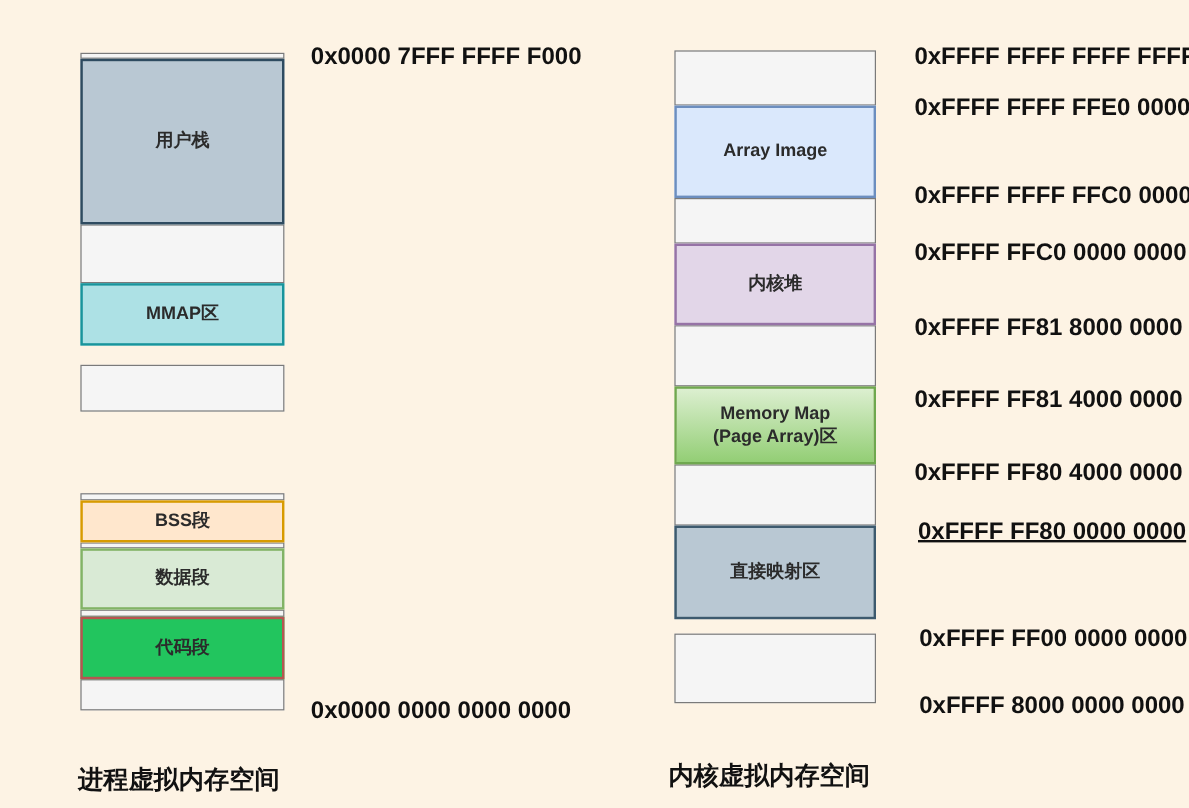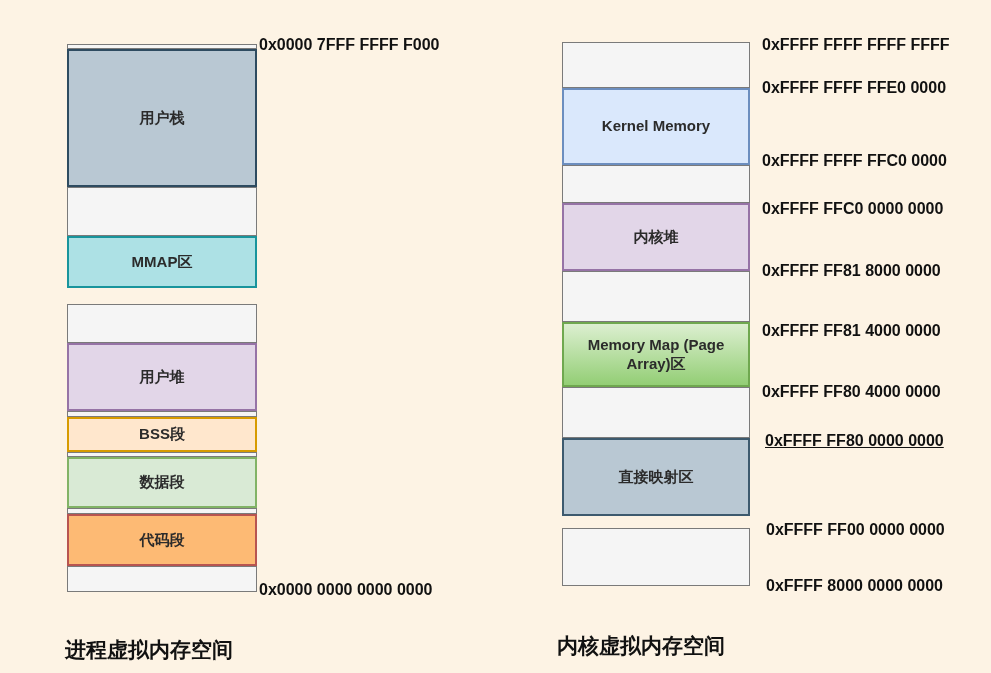--- a/index.html
+++ b/index.html
@@ -1,68 +1,67 @@
 <!DOCTYPE html>
 <html><head>
 <meta charset="utf-8">
 <style>
   html,body{margin:0;padding:0;}
   body{
     width:991px;height:673px;position:relative;overflow:hidden;
     background:#fdf3e4;
     font-family:"Liberation Sans","DejaVu Sans",sans-serif;
   }
-  .column{position:absolute;padding-left:20px;}
+  .column{position:absolute;}
   .seg{
     position:absolute;left:0;right:0;box-sizing:border-box;
     display:flex;align-items:center;justify-content:center;
     text-align:center;
     font-weight:bold;font-size:15px;color:#2b2b2b;
     border:2px solid transparent;z-index:1;line-height:1.25;
     padding:0 14px;
   }
   .gap{
     position:absolute;left:0;right:0;box-sizing:border-box;
     background:#f5f5f5;border:1px solid #7a7a7a;z-index:0;
   }
   .addr{
     position:absolute;white-space:nowrap;
-    font-weight:bold;font-size:16px;color:#111;
+    font-weight:bold;font-size:20px;color:#111;
   }
   .title{
     position:absolute;white-space:nowrap;
     font-weight:bold;font-size:21px;color:#111;
   }
 </style>
 </head>
 <body>
 
 <div class="column" style="left:67px;top:44px;width:170px;height:548px;">
   <div class="gap" style="top:0;height:5px;"></div>
   <div class="seg" style="top: 5px; height: 138px; background-color: rgb(185, 200, 211); border-color: rgb(46, 75, 96);">用户栈</div>
   <div class="gap" style="top:143px;height:49px;"></div>
   <div class="seg" style="top: 192px; height: 52px; background-color: rgb(173, 225, 229); border-color: rgb(24, 148, 156);">MMAP区</div>
   <div class="gap" style="top:260px;height:39px;"></div>
-  <div class="seg" style="top: 299px; height: 68px; background-color: rgb(226, 214, 232); border-color: rgb(150, 115, 166);">用户堆</div>
   <div class="gap" style="top:367px;height:6px;"></div>
   <div class="seg" style="top: 373px; height: 35px; background-color: rgb(255, 231, 205); border-color: rgb(215, 155, 0);">BSS段</div>
   <div class="gap" style="top:408px;height:5px;"></div>
   <div class="seg" style="top: 413px; height: 51px; background-color: rgb(217, 234, 213); border-color: rgb(130, 179, 102);">数据段</div>
   <div class="gap" style="top:464px;height:6px;"></div>
-  <div class="seg" style="top: 470px; height: 52px; background-color: #fdba74; border-color: rgb(184, 84, 80);">代码段</div>
+  <div class="seg" style="top: 470px; height: 52px; background-color: #22c55e; border-color: rgb(184, 84, 80);">代码段</div>
   <div class="gap" style="top:522px;height:26px;"></div>
 </div>
 
 <div class="addr" style="left:259px;top:36px;">0x0000 7FFF FFFF F000</div>
 <div class="addr" style="left:259px;top:581px;">0x0000 0000 0000 0000</div>
 <div class="title" style="left:65px;top:636px;">进程虚拟内存空间</div>
 
 <div class="column" style="left:562px;top:42px;width:168px;height:544px;">
   <div class="gap" style="top:0;height:46px;"></div>
-  <div class="seg" style="top: 46px; height: 77px; background-color: rgb(218, 232, 252); border-color: rgb(108, 142, 191);">Kernel Memory</div>
+  <div class="seg" style="top: 46px; height: 77px; background-color: rgb(218, 232, 252); border-color: rgb(108, 142, 191);">Array Image</div>
   <div class="gap" style="top:123px;height:38px;"></div>
   <div class="seg" style="top: 161px; height: 68px; background-color: rgb(226, 214, 232); border-color: rgb(150, 115, 166);">内核堆</div>
   <div class="gap" style="top:229px;height:51px;"></div>
   <div class="seg" style="top: 280px; height: 65px; border-color: rgb(111, 168, 79); background: linear-gradient(rgb(220, 239, 208), rgb(147, 206, 117));">Memory Map (Page Array)区</div>
   <div class="gap" style="top:345px;height:51px;"></div>
   <div class="seg" style="top: 396px; height: 78px; background-color: rgb(185, 200, 211); border-color: rgb(61, 90, 110);">直接映射区</div>
   <div class="gap" style="top:486px;height:58px;"></div>
 </div>
 
 <div class="addr" style="left:762px;top:36px;">0xFFFF FFFF FFFF FFFF</div>

